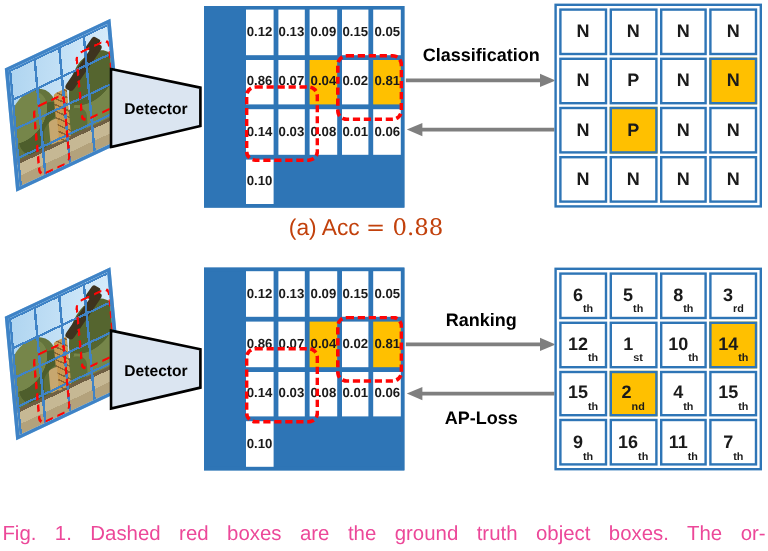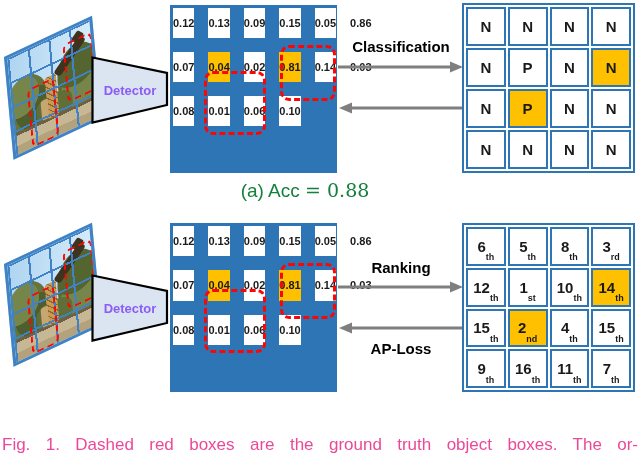--- a/index.html
+++ b/index.html
@@ -37,26 +37,26 @@
                     repeating-linear-gradient(180deg,#3f83c6 0 2px,transparent 2px 25px); }
   .gt-photo { position:absolute; border:2.5px dashed #fe0505; border-radius:6px; }
   .gt-photo.one { left:20%; top:40%; width:27%; height:56%; }
   .gt-photo.two { left:66%; top:12%; width:30%; height:56%; }
 
   
   .detector { position:absolute; left:91px; top:56px; width:78px; height:68px; }
   .detector.b { top:274px; }
   .detector svg { position:absolute; left:0; top:0; }
   .detector .dlabel { position:absolute; inset:0; display:flex; align-items:center; justify-content:center;
-         font-weight:bold; font-size:13px; color:#8b5cf6; }
+         font-weight:bold; font-size:13px; color:#000000; }
 
   
   .score-grid { position:absolute; left:170px; width:167px; height:168px;
-         display:grid; grid-template-columns:repeat(6,1fr); grid-template-rows:repeat(4,1fr);
-         gap:14px; background:#2e75b6; border:3px solid #2e75b6; box-sizing:border-box; }
+         display:grid; grid-template-columns:repeat(5,1fr); grid-template-rows:repeat(4,1fr);
+         gap:4px; background:#2e75b6; border:3px solid #2e75b6; box-sizing:border-box;padding-left:32px; }
   .score-grid.a { top:5px; }
   .score-grid.b { top:223px; height:169px; }
   .score-grid .cell { background:#fff; display:flex; align-items:center; justify-content:center;
          font-weight:bold; font-size:11px; color:#1a1a1a; }
   .sep-grid { position:absolute; left:462px; width:173px; height:170px; box-sizing:border-box;
          display:grid; grid-template-columns:repeat(4,1fr); grid-template-rows:repeat(4,1fr);
          gap:2px; background:#fff; border:2px solid #2e75b6; padding:2px; }
   .sep-grid.a { top:3px; }
   .sep-grid.b { top:223px; height:169px; }
   .sep-grid .cell { background:#fff; border:2px solid #2e75b6; box-sizing:border-box;
@@ -69,21 +69,21 @@
   .gtbox { position:absolute; border:3.5px dashed #fe0505; border-radius:9px; box-sizing:border-box; }
 
   
   .arrow { position:absolute; }
   .arrow line { stroke:#7f7f7f; stroke-width:3; }
   .arrow polygon { fill:#7f7f7f; }
   .flow-label { position:absolute; left:333px; width:136px; text-align:center;
          font-weight:bold; font-size:15px; line-height:1.15; color:#000000; }
 
   
-  .subcap { position:absolute; left:0; width:610px; text-align:center; font-size:19px; color:#15803d; }
+  .subcap { position:absolute; left:0; width:610px; text-align:center; font-size:19px; color:#c2410c; }
   .subcap .math { font-family:"DejaVu Serif", serif; }
   .figcap { position:absolute; left:2px; top:435px; width:636px; font-size:17px; color:#ec4899;
          text-align:justify; text-align-last:justify; }
 </style>
 </head>
 <body>
 
 <div class="figure">
 
   <div class="photo photo-a">

